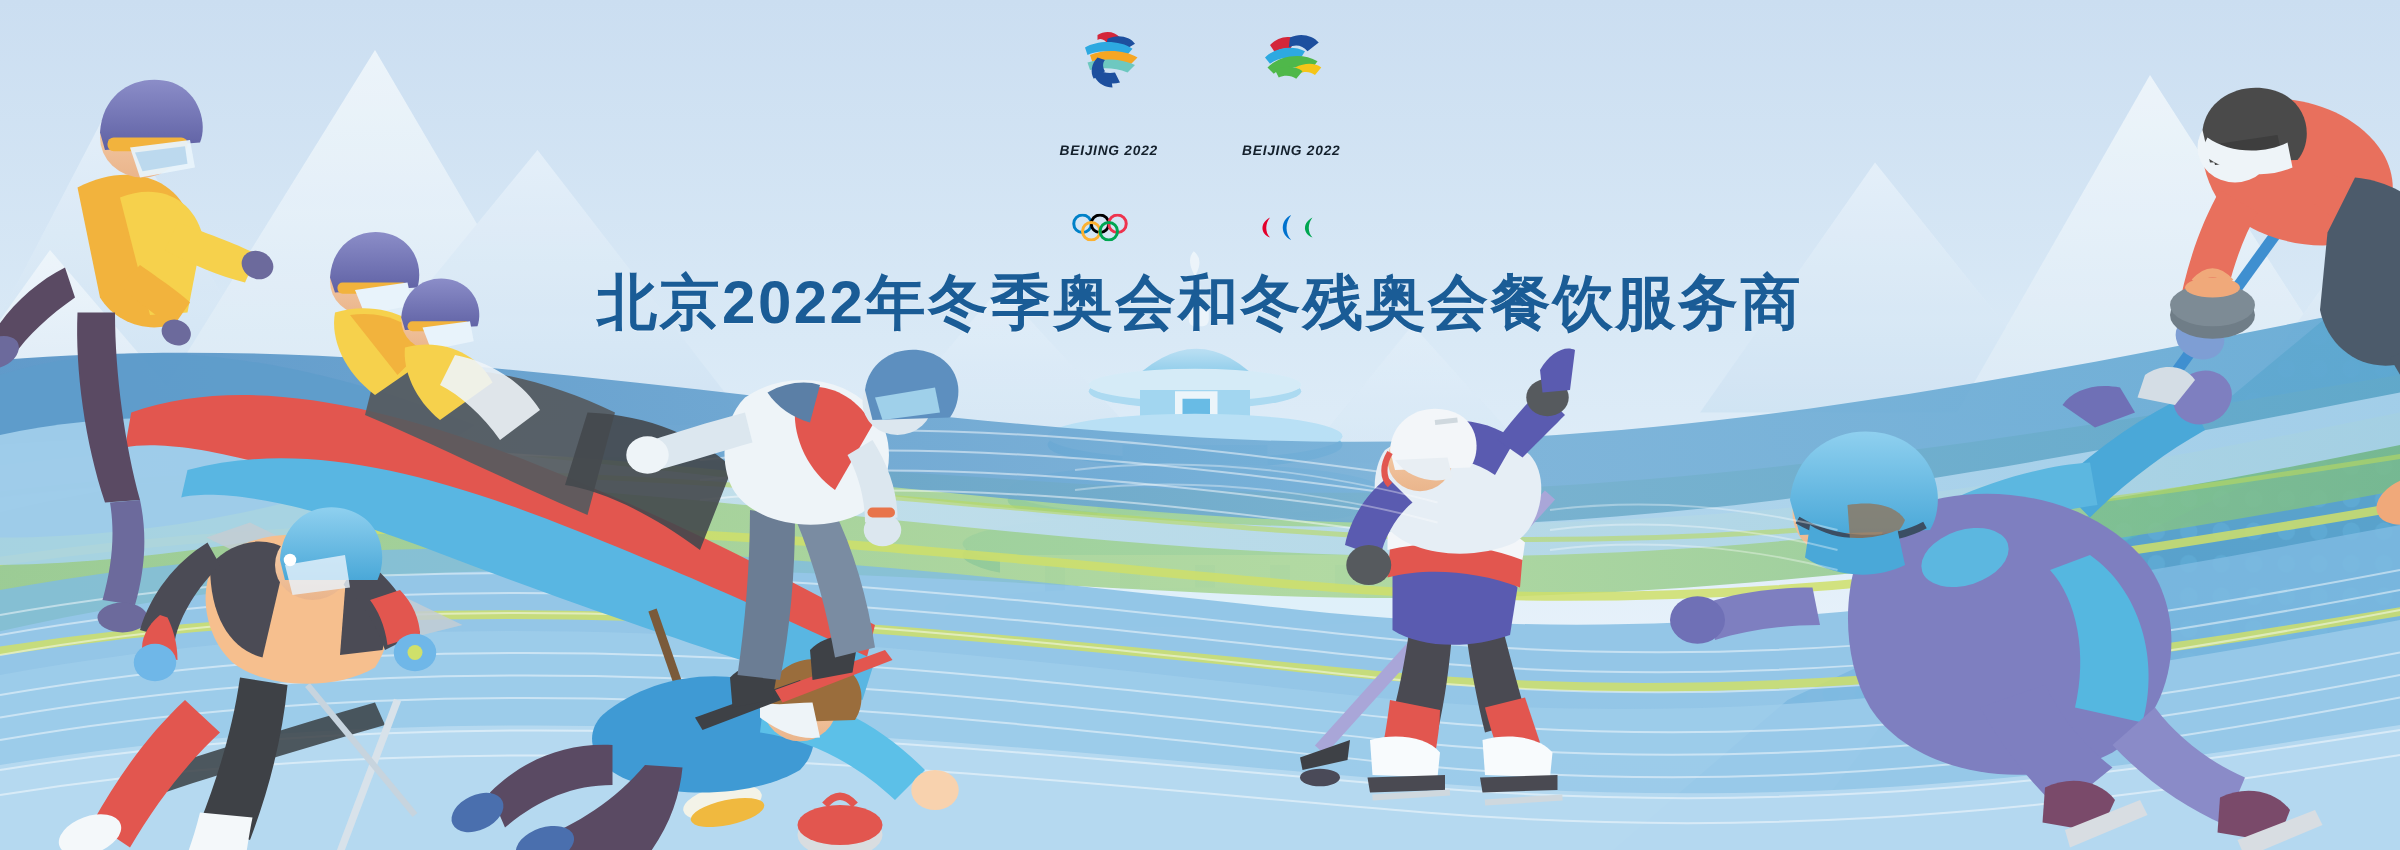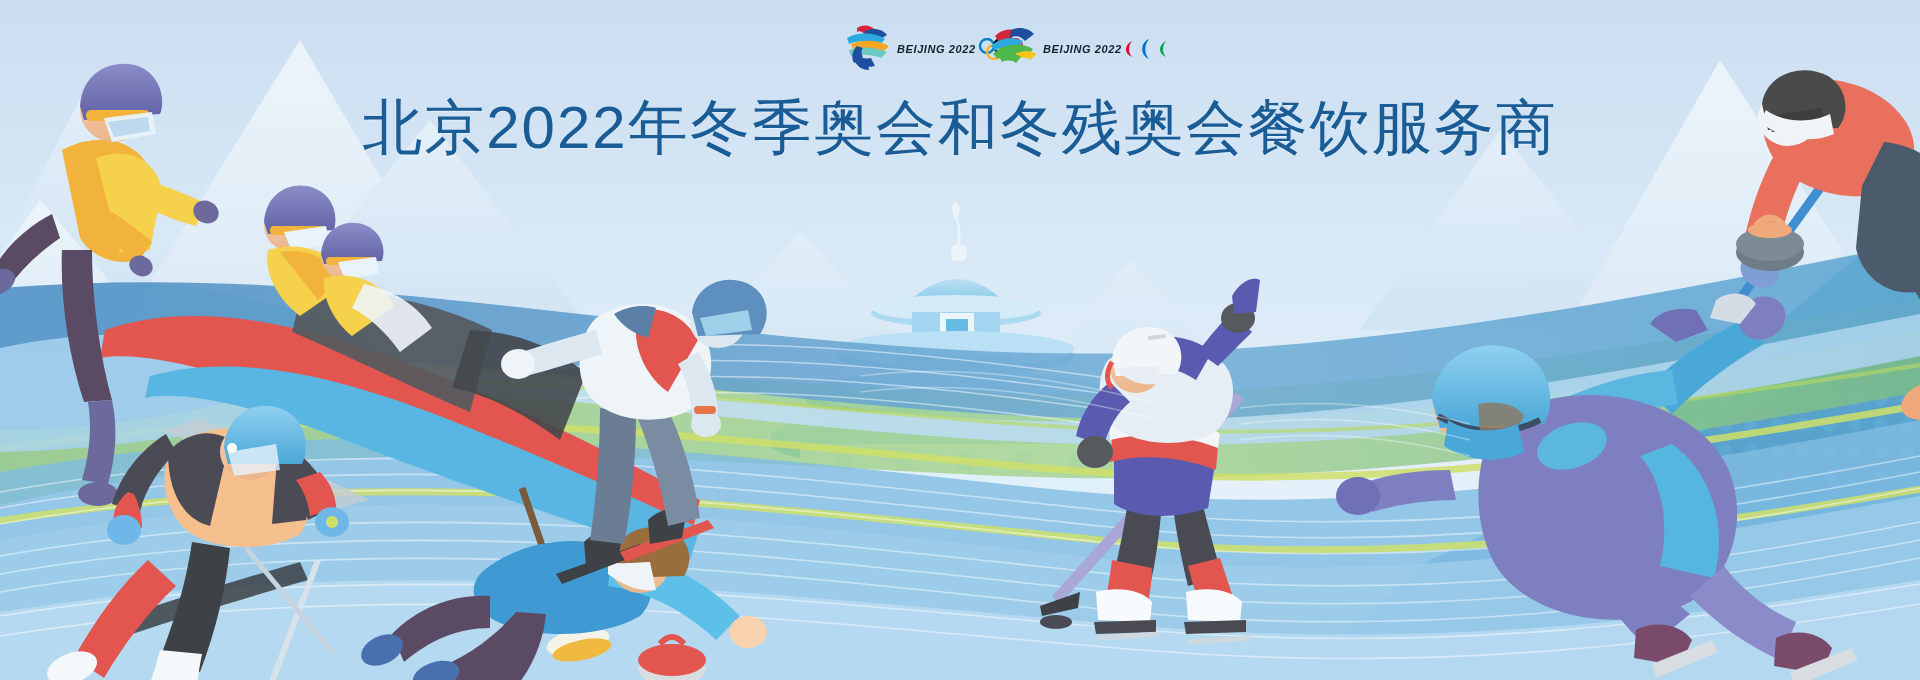--- a/index.html
+++ b/index.html
@@ -21,34 +21,34 @@
     position:absolute; left:0; right:0; top:0;
     z-index:60;
     display:flex; flex-direction:column; align-items:center;
     pointer-events:none;
   }
   #emblems{
     display:flex; gap:42px; align-items:flex-end;
     margin-top:22px;
     pointer-events:auto;
   }
-  .emblem{ display:flex; flex-direction:row; align-items:center; width:104px; }
+  .emblem{ display:flex; flex-direction:column; align-items:center; width:104px;gap:40px; }
   .emblem-mark{ height:50px; display:flex; align-items:flex-end; justify-content:center; }
   .emblem-word{
     font-family:"Liberation Sans", sans-serif;
     font-size:11px; font-weight:bold; font-style:italic;
     letter-spacing:.6px; color:#14202c; margin-top:3px; white-space:nowrap;
   }
   .emblem-sub{ margin-top:3px; height:24px; display:flex; align-items:center; justify-content:center;}
 
   #page-title{
     margin-top:16px;
     font-family:"Liberation Sans","DejaVu Sans",sans-serif;
-    font-size:60px;
-    font-weight:normal;
+    font-size:48px;
+    font-weight:bold;
     letter-spacing:2px;
     color:#1a5c96;
     text-shadow:0 1px 0 rgba(255,255,255,.35);
     white-space:nowrap;
     pointer-events:auto;
   }
 </style>
 </head>
 <body>
 

